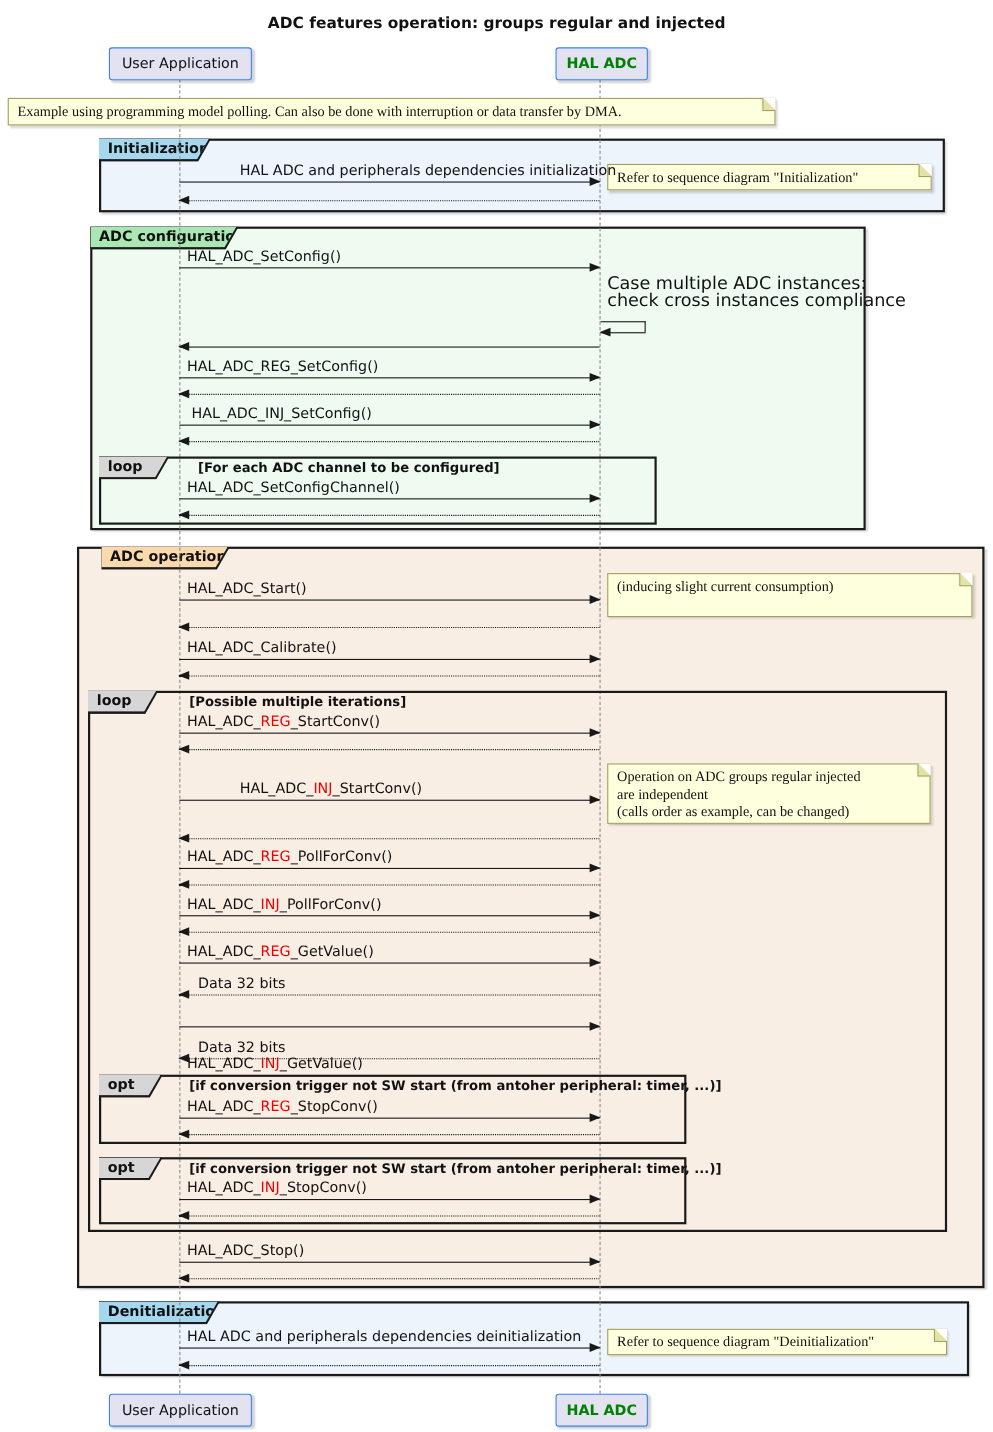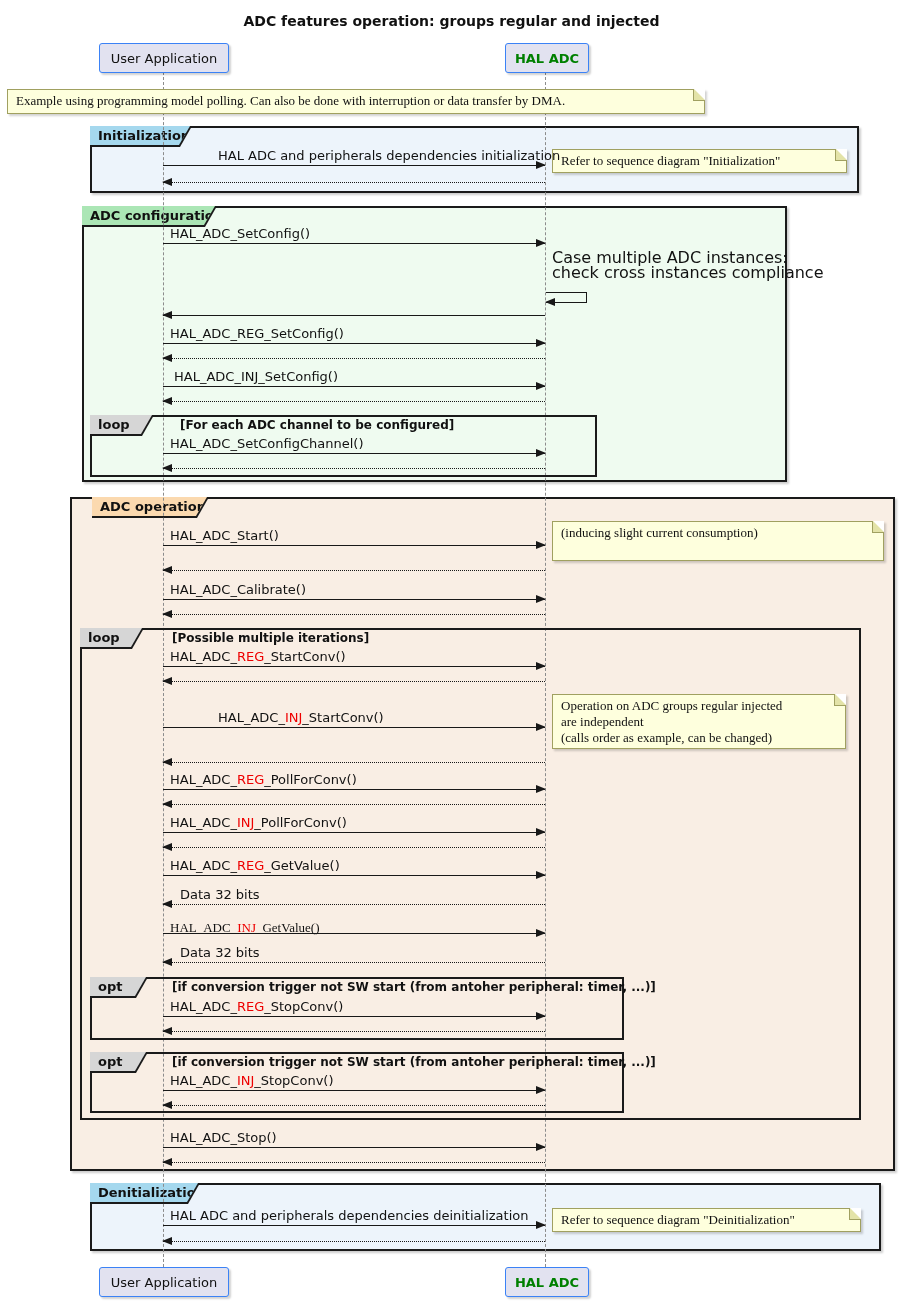--- a/index.html
+++ b/index.html
@@ -274,21 +274,21 @@
   <span>HAL_ADC_</span><span class="red">REG</span><span>_GetValue()</span>
 </div>
 <div class="abs arrow" style="left:163px;top:875px;width:382px;">
     <i class="ah-r"></i>
   </div>
 <div class="abs mlabel" style="left:180px;top:887px;">Data 32 bits</div>
 <div class="abs arrow dotted" style="left:163px;top:904px;width:382px;">
     <i class="ah-l"></i>
   </div>
 
-<div class="abs mlabel" style="left:170px;top:920px;font-family:Liberation Serif, serif;">
+<div class="abs mlabel" style="left:170px;top:960px;">
   <span>HAL_ADC_</span><span class="red">INJ</span><span>_GetValue()</span>
 </div>
 <div class="abs arrow" style="left:163px;top:933px;width:382px;">
     <i class="ah-r"></i>
   </div>
 <div class="abs mlabel" style="left:180px;top:945px;">Data 32 bits</div>
 <div class="abs arrow dotted" style="left:163px;top:962px;width:382px;">
     <i class="ah-l"></i>
   </div>
 

